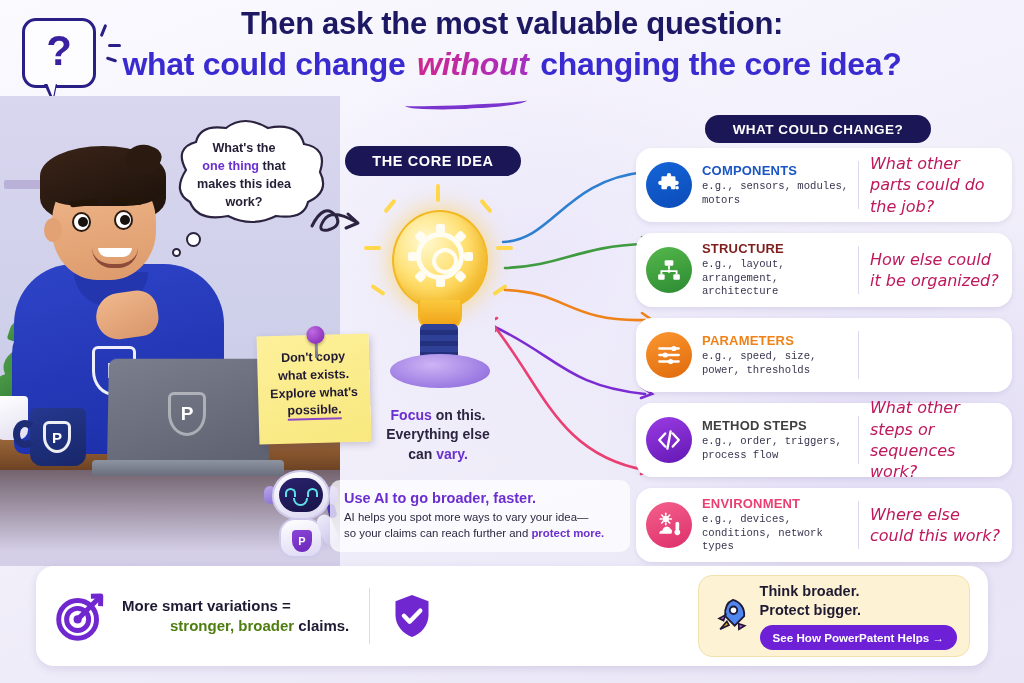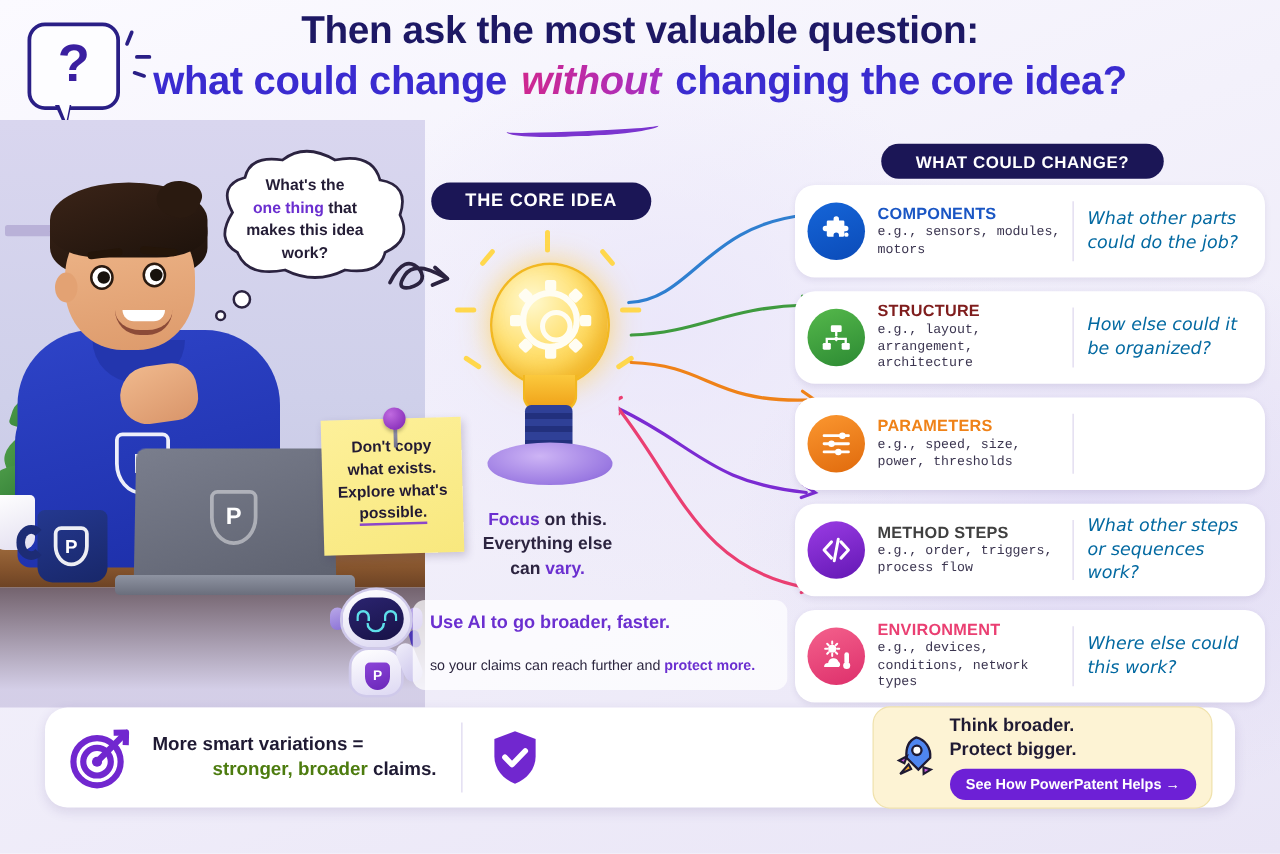--- a/index.html
+++ b/index.html
@@ -301,29 +301,29 @@
   .badge-icon{
     width:46px; height:46px; min-width:46px; border-radius:50%;
     display:flex; align-items:center; justify-content:center;
     margin-right:10px; position:relative;
   }
   .c-mid{ width:152px; }
   .c-title{ font-size:13px; font-weight:800; letter-spacing:.2px; }
   .c-desc{ font-size:10.6px; line-height:1.3; color:#3b3550; margin-top:2px;font-family:Liberation Mono, monospace;}
   .c-div{ width:1px; align-self:stretch; margin:13px 11px 13px 4px; background:#ded8ee; }
   .c-q{
-    font-size:14px; line-height:1.33; color:#0369a1; flex:1;
+    font-size:16px; line-height:1.33; color:#be185d; flex:1;
     font-family:"DejaVu Sans", sans-serif; font-style:italic;
   }
 
   .ic-svg{ width:26px; height:26px; fill:#fff; }
 
   
   .footer{
-    position:absolute; left:36px; top:566px; width:952px; height:80px;
+    position:absolute; left:36px; top:566px; width:952px; height:100px;
     background:#ffffff; border-radius:18px;
     box-shadow:0 3px 9px rgba(70,50,120,.13);
     display:flex; align-items:center; padding:0 18px;
   }
   .f-item{ display:flex; align-items:center; }
   .f1-txt{ font-size:15px; font-weight:800; color:#1f1a33; line-height:1.36;}
   .f1-txt .accent{ color:#4d7c0f;margin-left:48px; }
   .f2-txt{ font-size:13.4px; line-height:1.48; color:#241d36; }
   .f-div{ width:1px; height:56px; background:#ddd7ef; margin:0 20px; }
   .cta{
@@ -496,21 +496,21 @@
     <path d="M146 248 L157 244 L147 237" fill="none" stroke="#7b2bd2" stroke-width="2.6" stroke-linecap="round"></path>
     <path d="M-4 172 C48 236 62 304 150 320" fill="none" stroke="#ea3f72" stroke-width="2.6" stroke-linecap="round"></path>
     <path d="M146 324 L157 320 L147 313" fill="none" stroke="#ea3f72" stroke-width="2.6" stroke-linecap="round"></path>
     <path d="M2 168 L-10 174 L0 181" fill="none" stroke="#ea3f72" stroke-width="2.6" stroke-linecap="round"></path>
   </svg>
 
   <div class="ai-strip">
     <div style="padding:10px 14px;">
       <div class="ai-title">Use AI to go broader, faster.</div>
       <div class="ai-body">
-        <br>
+        <span>AI helps you spot more ways to vary your idea—</span><br>
         <span>so your claims can reach further and </span><b>protect more.</b>
       </div>
     </div>
   </div>
 
   <div class="wcc-badge">WHAT COULD CHANGE?</div>
 
   <div class="cards">
 
     <div class="card">

